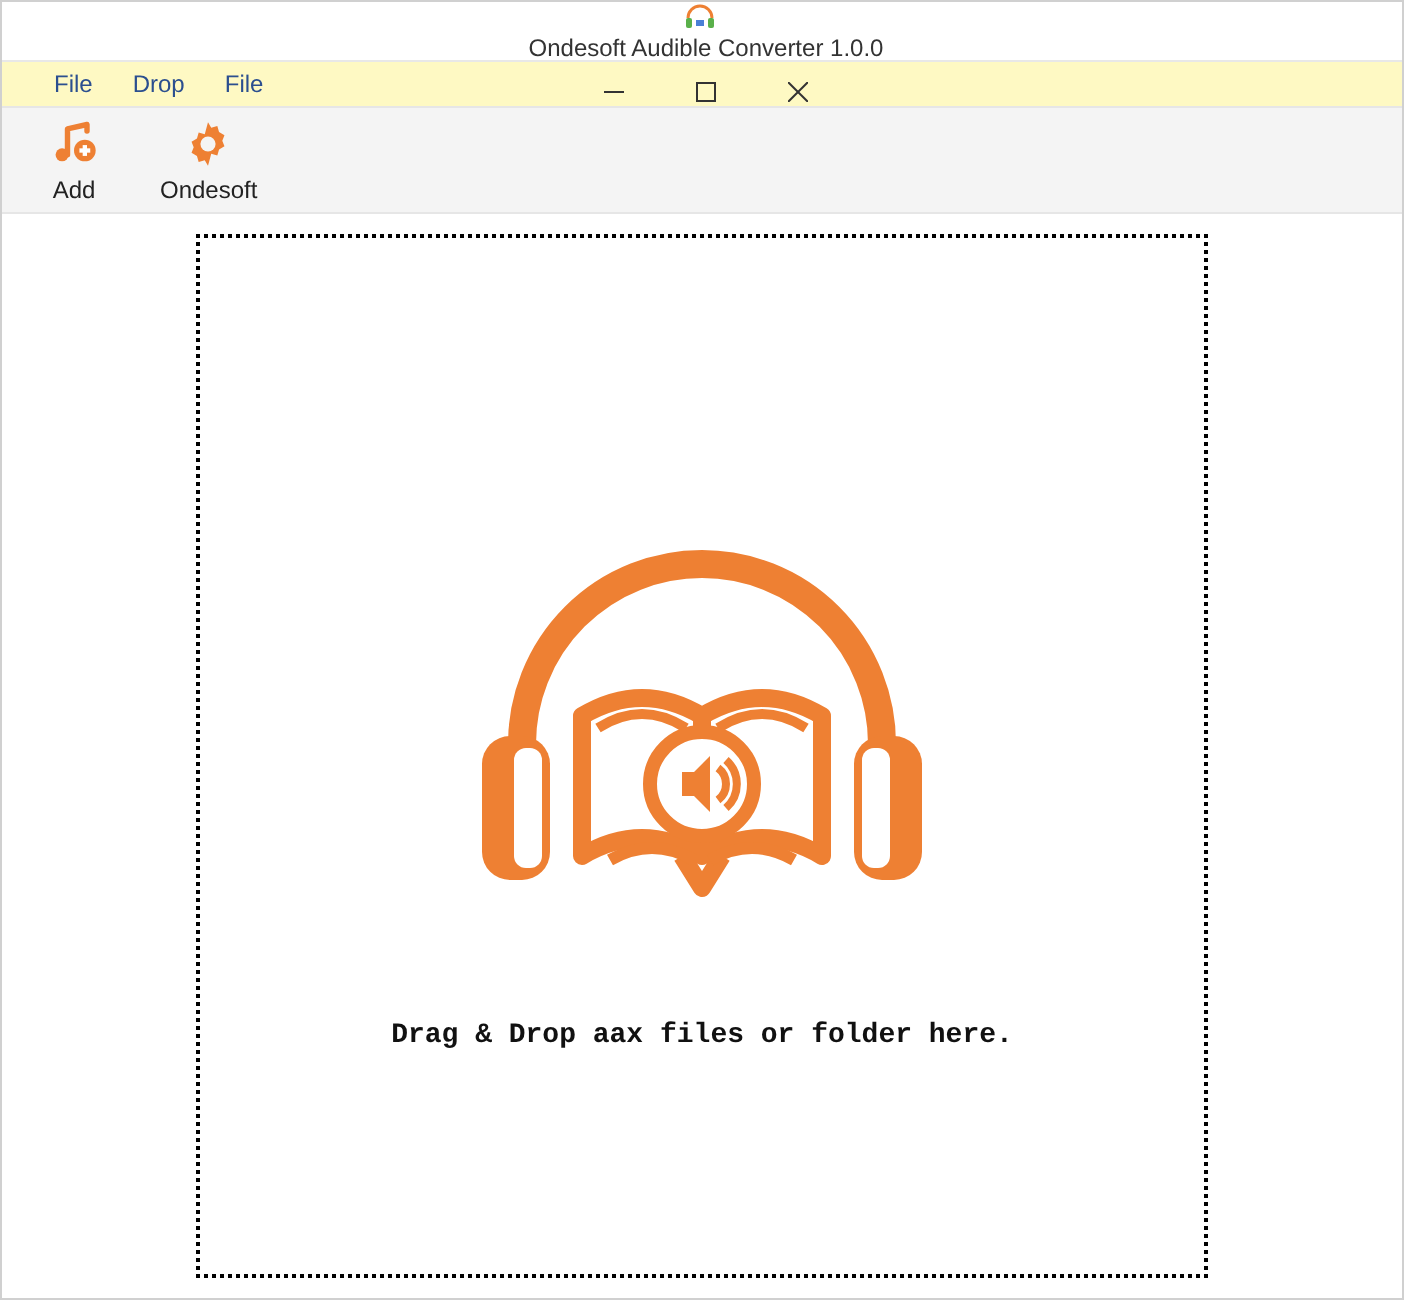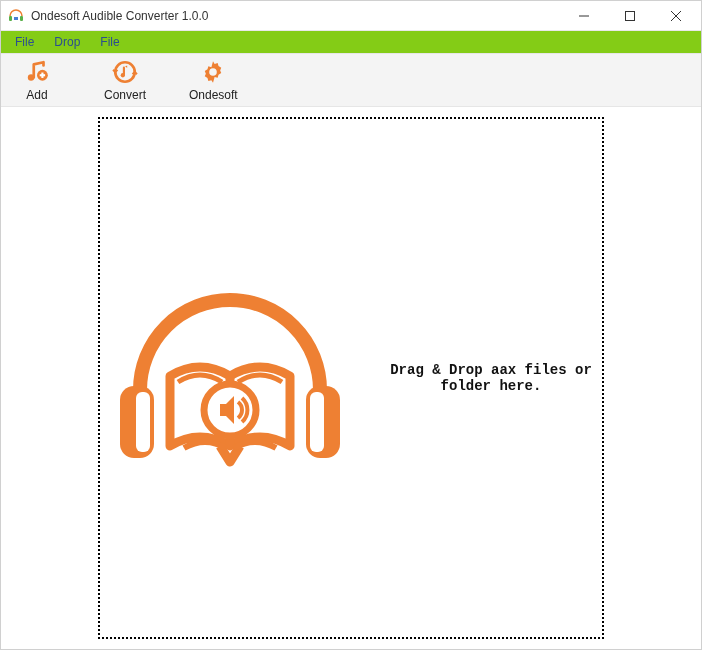--- a/index.html
+++ b/index.html
@@ -12,54 +12,55 @@
       border: 1px solid #d0d0d0;
       overflow: hidden;
     }
     .titlebar {
       height: 30px;
       display: flex;
       align-items: center;
       padding: 0 2px 0 6px;
       background: #fff;
       border-bottom: 1px solid #e8e8e8;
+      flex-direction: column;
     }
     .app-icon {
       width: 18px; height: 18px;
       margin-right: 6px;
       display: flex; align-items: center; justify-content: center;
     }
     .title-text { flex: 1; font-size: 12px; color: #333; }
     .win-controls { display: flex; }
     .win-btn {
       width: 46px; height: 30px;
       display: flex; align-items: center; justify-content: center;
       color: #333;
     }
     .win-btn svg { stroke: #333; stroke-width: 1; fill: none; }
 
     .menubar {
       height: 22px;
       display: flex; align-items: center;
-      padding: 0 4px;
-      background: #84cc16;
+      padding: 0 16px;
+      background: #fef9c3;
       color: #2b4f8f;
       font-size: 12px;
     }
     .menu-item { padding: 2px 10px; cursor: default; }
 
     .toolbar {
       height: 54px;
       background: #f4f4f4;
       border-top: 1px solid #e6e6e6;
       border-bottom: 1px solid #e6e6e6;
       display: flex;
       align-items: center;
       padding: 0 12px;
-      gap: 40px;
+      gap: 19px;
     }
     .tool-btn {
       display: flex; flex-direction: column; align-items: center;
       gap: 2px;
       cursor: default;
       min-width: 48px;
     }
     .tool-icon {
       width: 28px; height: 28px;
       display: flex; align-items: center; justify-content: center;
@@ -72,21 +73,21 @@
       display: flex;
       align-items: flex-start;
       justify-content: center;
       padding-top: 10px;
     }
     .drop-zone {
       width: 506px;
       height: 522px;
       border: 2px dotted #000;
       display: flex;
-      flex-direction: row;
+      flex-direction: column;
       align-items: center;
       justify-content: center;
       gap: 20px;
     }
     .hero-icon { width: 260px; height: 260px; }
     .drop-text {
       font-family: "Courier New", monospace;
       font-weight: bold;
       font-size: 14px;
       color: #111;
@@ -141,33 +142,20 @@
         <circle cx="17" cy="15" r="5" fill="#ee8033"></circle>
         <line x1="17" y1="12.5" x2="17" y2="17.5" stroke="#fff" stroke-width="2"></line>
         <line x1="14.5" y1="15" x2="19.5" y2="15" stroke="#fff" stroke-width="2"></line>
       </svg>
     </span>
     <span class="tool-label">Add</span>
   </div>
   <div class="tool-btn">
     <span class="tool-icon">
       <svg viewBox="0 0 24 24" width="26" height="26">
-        <circle cx="12" cy="12" r="9" fill="none" stroke="#ee8033" stroke-width="2.5"></circle>
-        <path d="M11 8 v6" stroke="#ee8033" stroke-width="2" stroke-linecap="round"></path>
-        <circle cx="10" cy="15" r="2" fill="#ee8033"></circle>
-        <path d="M12 7 l2 -1 v2" fill="#ee8033"></path>
-        <path d="M3 12 l-2 -2 M3 12 l2 -2" stroke="#ee8033" stroke-width="2" fill="none"></path>
-        <path d="M21 12 l2 2 M21 12 l-2 2" stroke="#ee8033" stroke-width="2" fill="none"></path>
-      </svg>
-    </span>
-    <span class="tool-label">Convert</span>
-  </div>
-  <div class="tool-btn">
-    <span class="tool-icon">
-      <svg viewBox="0 0 24 24" width="26" height="26">
         <path d="M12 2 l1.5 2.5 2.8-0.8 0.8 2.8 2.5 1.5 -1 2.5 1 2.5 -2.5 1.5 -0.8 2.8 -2.8 -0.8 L12 22 l-1.5 -2.5 -2.8 0.8 -0.8 -2.8 -2.5 -1.5 1 -2.5 -1 -2.5 2.5 -1.5 0.8 -2.8 2.8 0.8 Z" fill="#ee8033"></path>
         <circle cx="12" cy="12" r="3.5" fill="#f4f4f4"></circle>
       </svg>
     </span>
     <span class="tool-label">Ondesoft</span>
   </div>
 </div>
 
 <div class="content">
   <div class="drop-zone">

